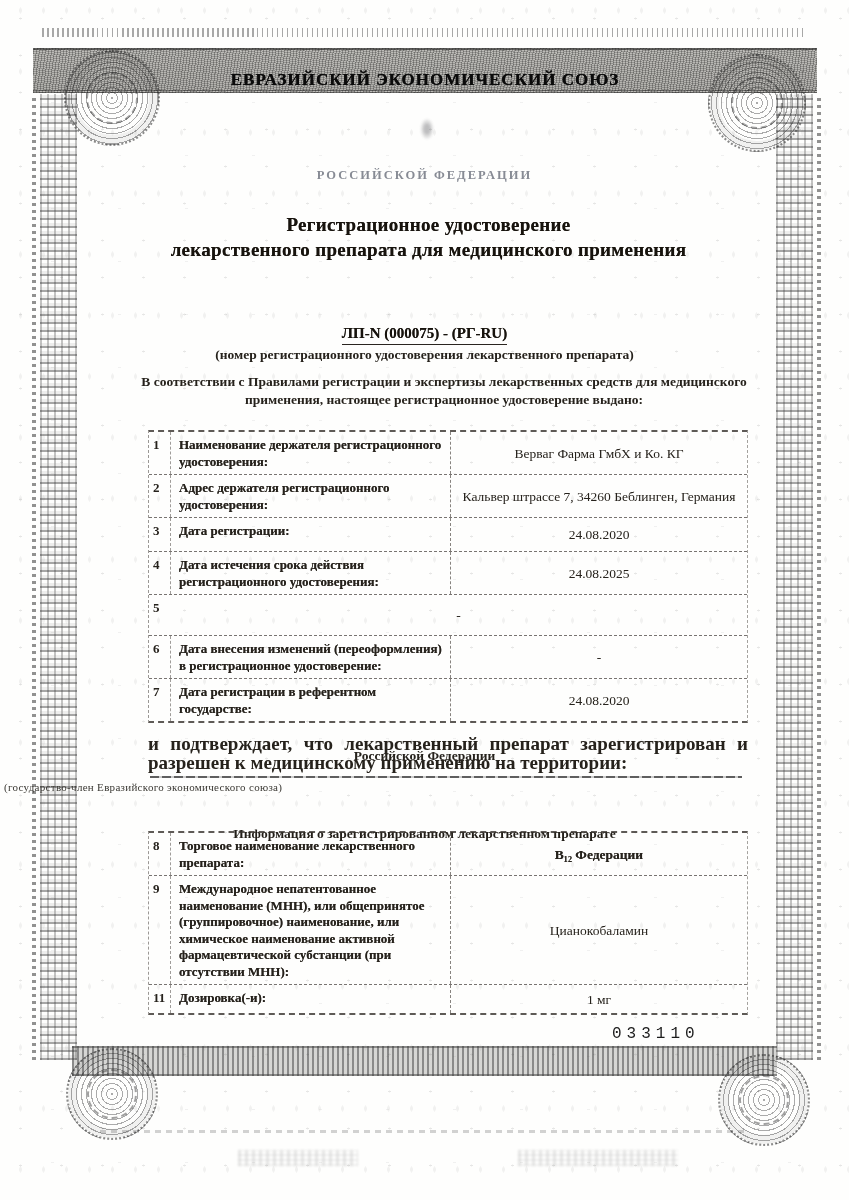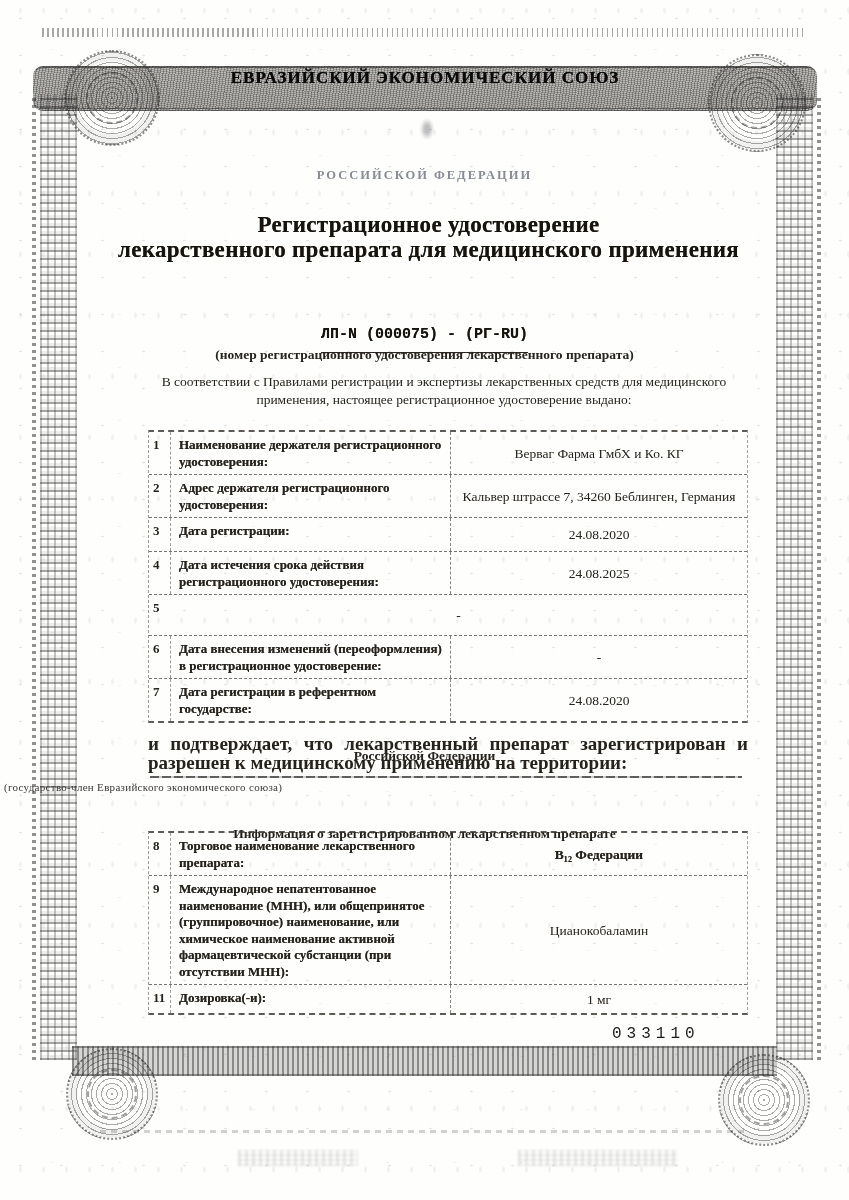--- a/index.html
+++ b/index.html
@@ -25,28 +25,28 @@
     opacity:.55;
   }
 
   
   .tick-top{
     position:absolute;left:42px;right:42px;top:28px;height:9px;z-index:1;
     background:repeating-linear-gradient(90deg, rgba(45,45,45,.55) 0 1.5px, transparent 1.5px 5px);
     opacity:.75;
   }
   .band-top{
-    position:absolute;left:33px;right:32px;top:66px;height:40px;z-index:1;
+    position:absolute;left:33px;right:32px;top:48px;height:40px;z-index:1;
     background:
       repeating-linear-gradient(98deg, rgba(0,0,0,.26) 0 1px, transparent 1px 3px),
       repeating-linear-gradient(8deg, rgba(0,0,0,.20) 0 1px, transparent 1px 2px),
       linear-gradient(#bdbcb8,#b3b2ae);
     border-top:2px solid rgba(35,35,35,.55);
     border-bottom:3px double rgba(35,35,35,.5);
-    display:flex;align-items:flex-start;justify-content:center;border-radius:10px;
+    display:flex;align-items:flex-end;justify-content:center;
   }
   .band-top .union-title{
     font-weight:bold;font-size:17px;letter-spacing:1px;color:#0b0b0b;
     text-shadow:0 0 .6px rgba(0,0,0,.9);
   }
   .band-side{
     position:absolute;top:94px;bottom:140px;width:37px;z-index:1;
     background:
       repeating-linear-gradient(0deg, rgba(25,25,25,.45) 0 2px, rgba(140,140,140,.16) 2px 5px, transparent 5px 8px),
       repeating-linear-gradient(90deg, rgba(25,25,25,.30) 0 2px, transparent 2px 7px);
@@ -106,35 +106,35 @@
 
   
   .content{position:absolute;inset:0;z-index:5;}
   .ministry{
     position:absolute;top:166px;left:0;right:0;text-align:center;
     font-weight:bold;font-size:12.5px;line-height:18px;letter-spacing:2px;
     color:#81858f;filter:blur(.55px);opacity:.95;
   }
   .doc-title{
     position:absolute;top:212px;left:0;right:0;text-align:center;
-    font-weight:bold;font-size:23px;line-height:25px;letter-spacing:.3px;
+    font-weight:bold;font-size:19px;line-height:25px;letter-spacing:.3px;
     color:#17130d;text-shadow:0 0 .6px rgba(25,20,15,.8);margin-left:8px;
   }
   .reg-num{
     position:absolute;top:325px;left:0;right:0;text-align:center;
     font-weight:bold;font-size:15px;color:#17130d;
   }
-  .reg-num span{border-bottom:1.8px solid #2a2520;padding-bottom:9px;text-shadow:0 0 .5px rgba(25,20,15,.8);font-family:Liberation Mono, monospace;}
+  .reg-num span{border-bottom:1.8px solid #2a2520;padding-bottom:3px;text-shadow:0 0 .5px rgba(25,20,15,.8);}
   .reg-caption{
     position:absolute;top:347px;left:0;right:0;text-align:center;
     font-weight:bold;font-size:13.5px;color:#26221c;
   }
   .intro{
     position:absolute;top:373px;left:140px;width:608px;text-align:center;
-    font-size:13.5px;line-height:18px;font-weight:normal;color:#26221c;
+    font-size:13.5px;line-height:18px;font-weight:bold;color:#26221c;
   }
   .confirm{
     position:absolute;top:710px;left:148px;width:600px;
     font-size:19px;line-height:19px;font-weight:bold;text-align:justify;color:#26221c;margin-top:24px;
   }
   .territory{
     position:absolute;top:748px;left:0;right:0;text-align:center;
     font-size:13.5px;font-weight:bold;color:#26221c;
   }
   .terr-line{

